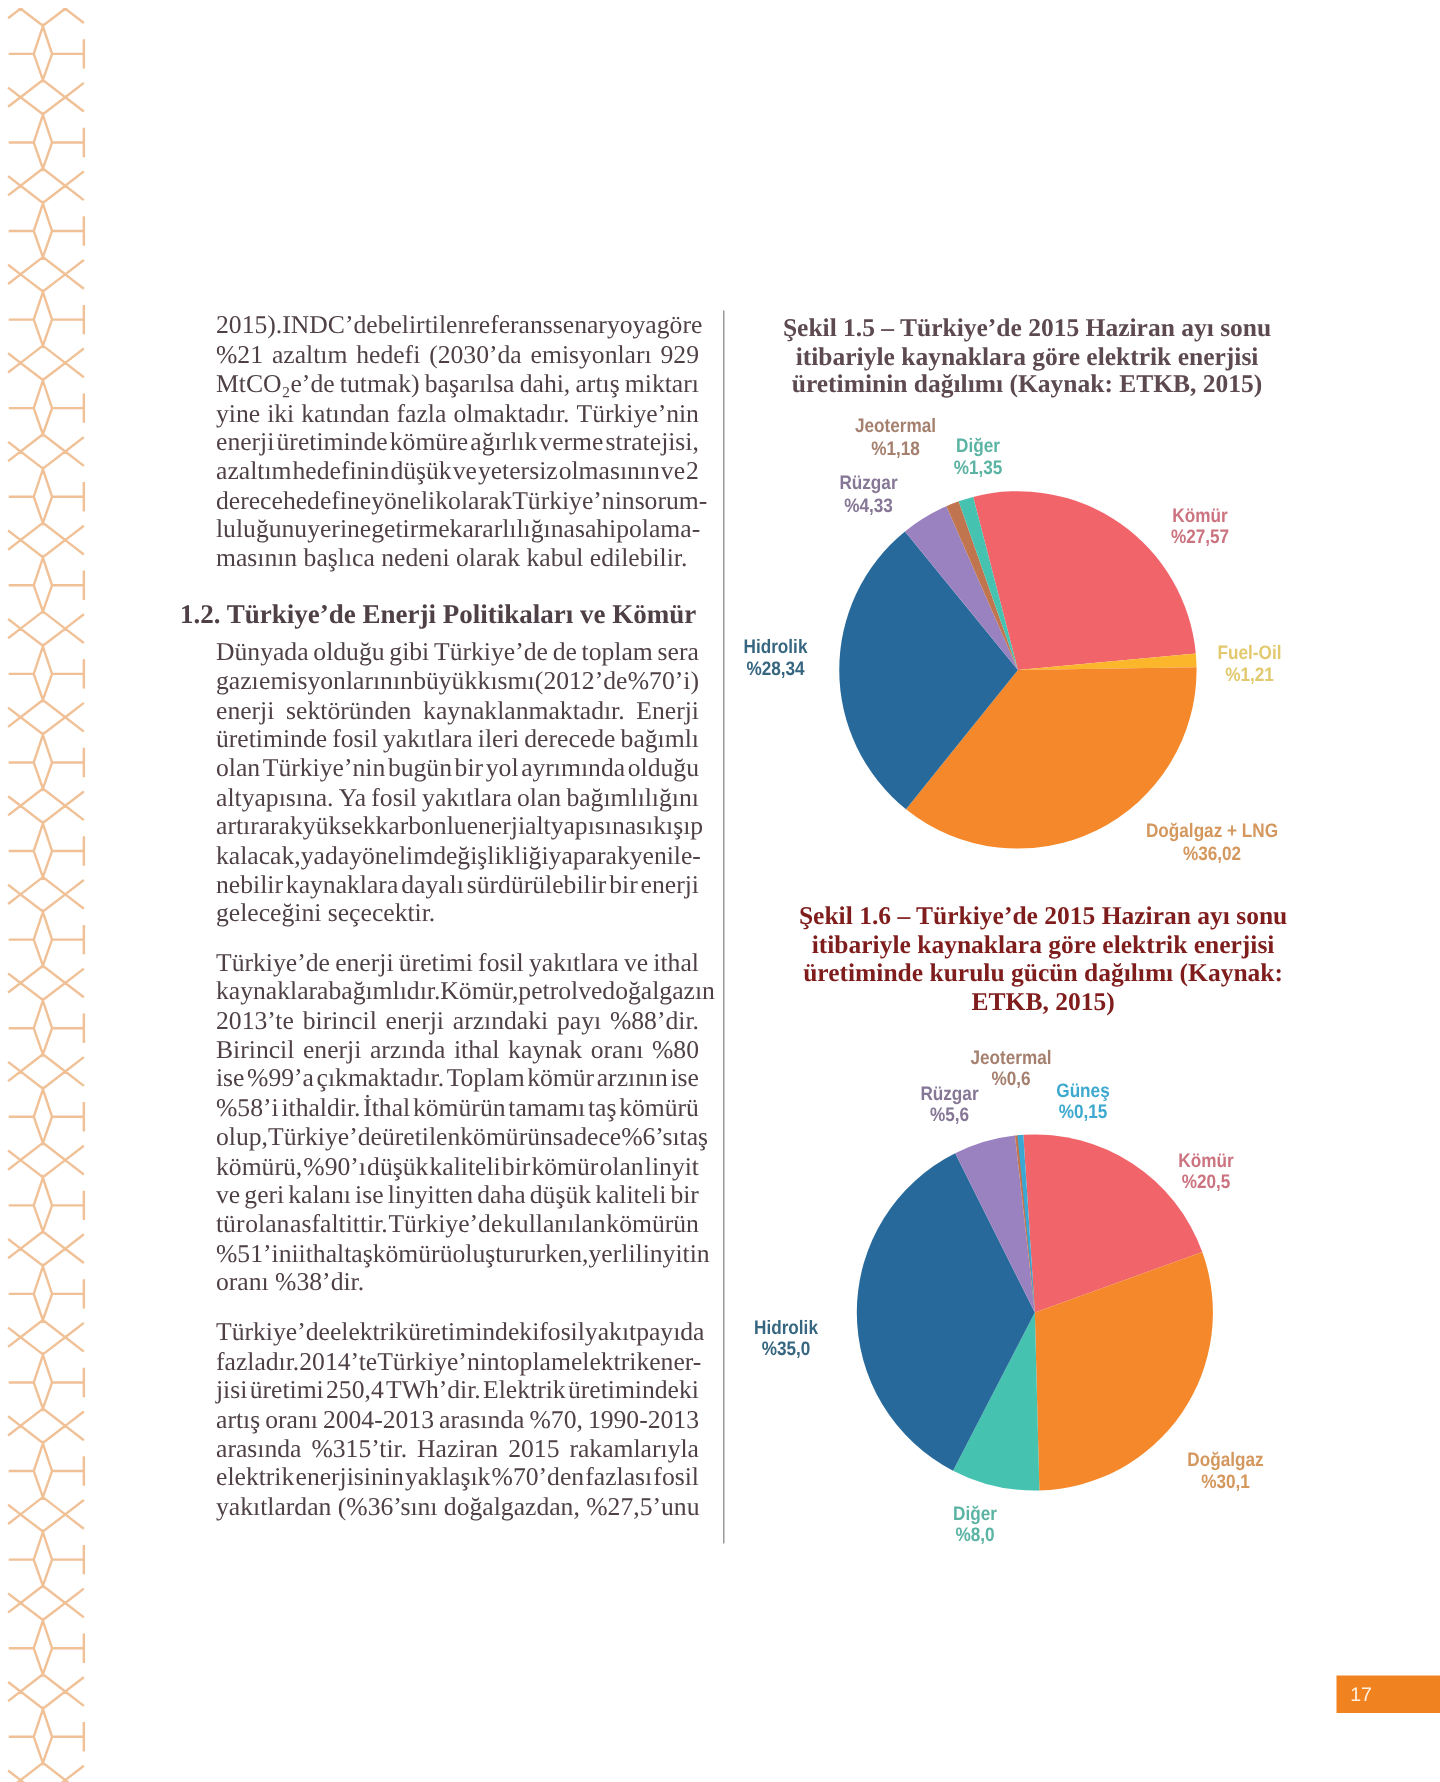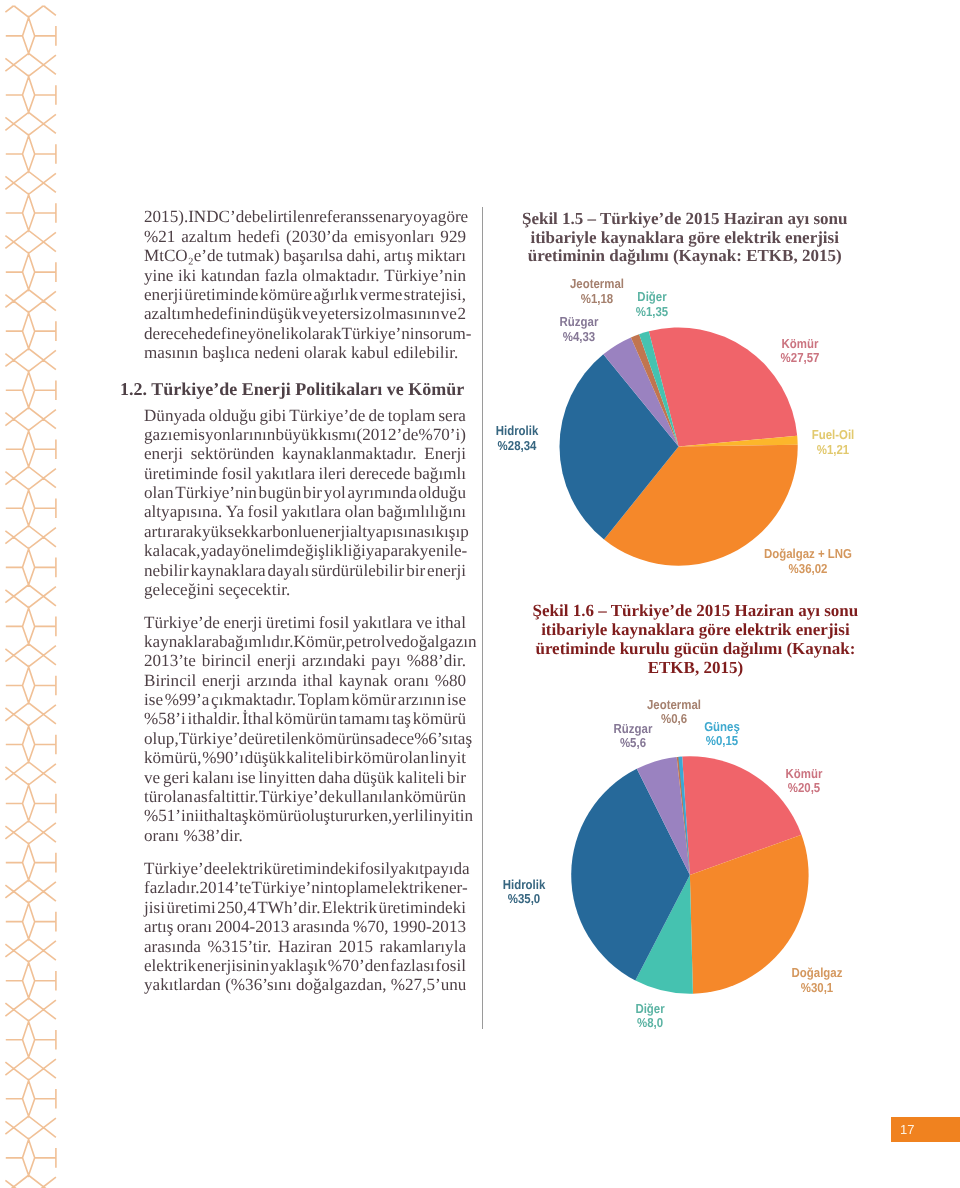--- a/index.html
+++ b/index.html
@@ -112,20 +112,28 @@
           <span>2</span>
         </div>
         <div class="ln">
           <span>derece</span>
           <span>hedefine</span>
           <span>yönelik</span>
           <span>olarak</span>
           <span>Türkiye’nin</span>
           <span>sorum-</span>
         </div>
+        <div class="ln">
+          <span>luluğunu</span>
+          <span>yerine</span>
+          <span>getirme</span>
+          <span>kararlılığına</span>
+          <span>sahip</span>
+          <span>olama-</span>
+        </div>
         <div class="ln last">masının başlıca nedeni olarak kabul edilebilir.</div>
       </div>
     <h2 class="sec">1.2. Türkiye’de Enerji Politikaları ve Kömür</h2>
     <div class="para">
         <div class="ln">
           <span>Dünyada</span>
           <span>olduğu</span>
           <span>gibi</span>
           <span>Türkiye’de</span>
           <span>de</span>

